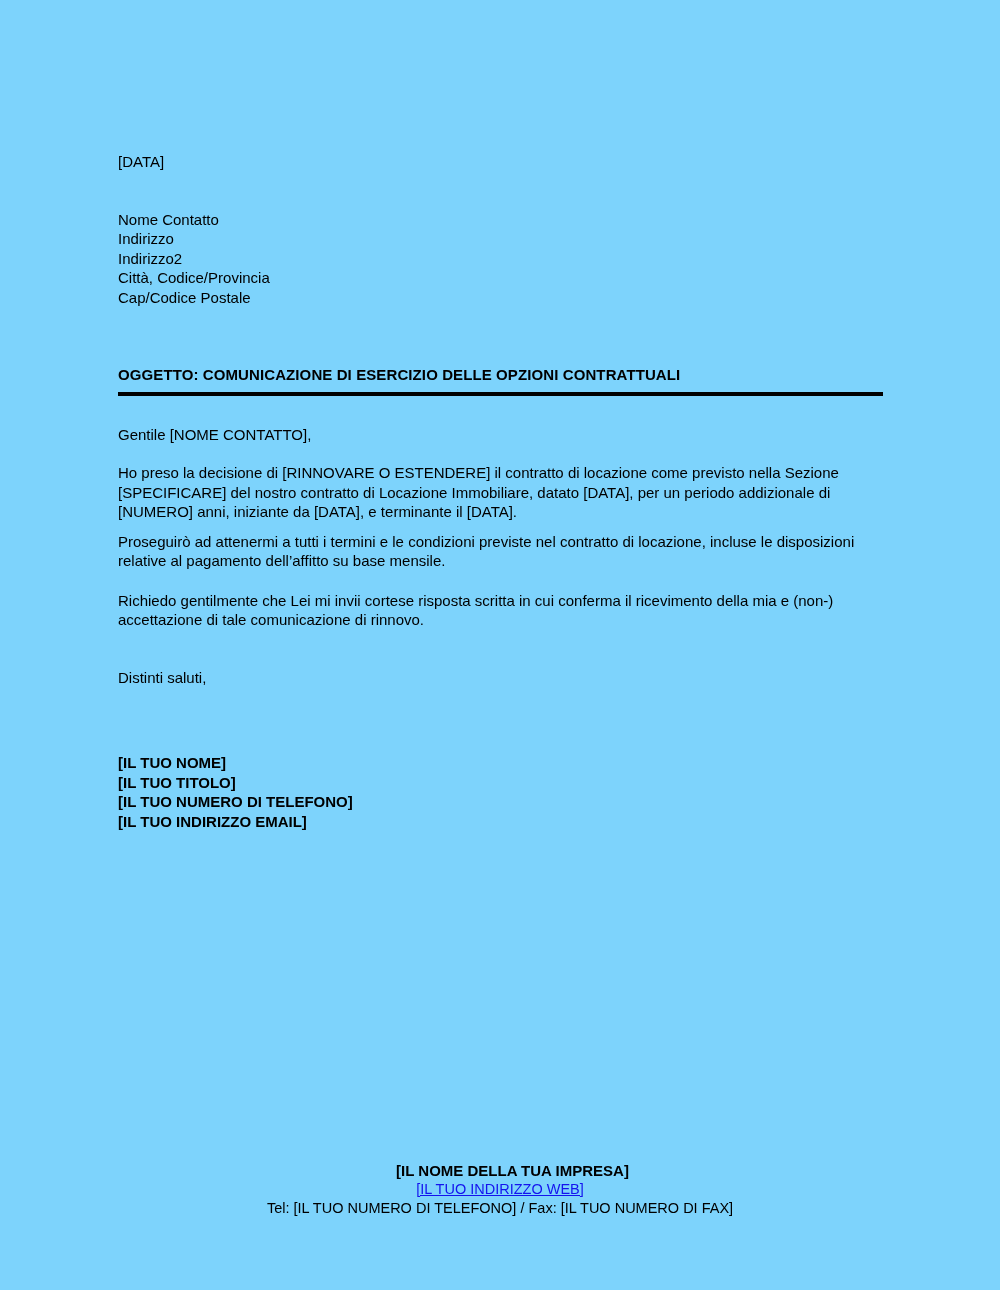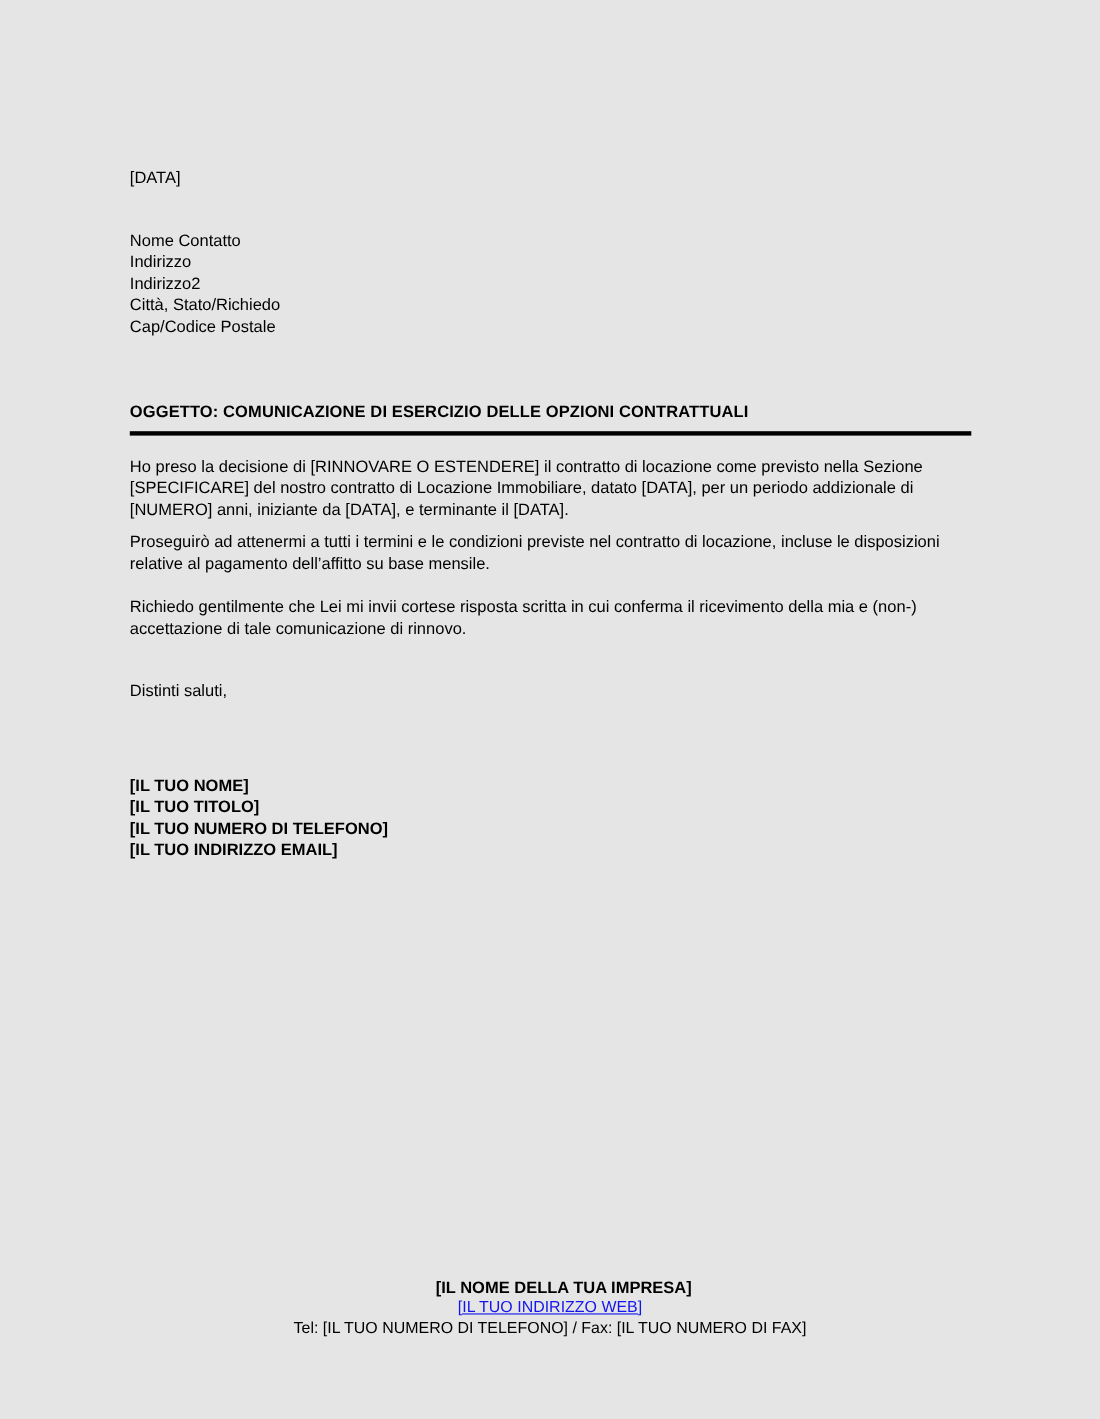--- a/index.html
+++ b/index.html
@@ -10,21 +10,21 @@
     position: relative;
     font-family: "Liberation Sans", "DejaVu Sans", sans-serif;
     color: #000000;
     font-size: 15px;
     line-height: 19.5px;
   }
   .page {
     position: relative;
     width: 1000px;
     height: 1290px;
-    background: #e5e5e5;
+    background: #7dd3fc;
     overflow: hidden;
   }
   .content {
     position: absolute;
     left: 118px;
     top: 152px;
     width: 765px;
   }
   .date-line { margin-bottom: 38px; }
   .recipient-block { margin-bottom: 58px; }
@@ -63,27 +63,28 @@
 
 <div class="page">
   <div class="content">
 
     <div class="date-line">[DATA]</div>
 
     <div class="recipient-block">
       <div>Nome Contatto</div>
       <div>Indirizzo</div>
       <div>Indirizzo2</div>
-      <div>Città, Stato/Richiedo</div>
+      <div>Città, Codice/Provincia</div>
       <div>Cap/Codice Postale</div>
     </div>
 
     <div class="subject-line">OGGETTO: COMUNICAZIONE DI ESERCIZIO DELLE OPZIONI CONTRATTUALI</div>
     <div class="subject-rule"></div>
 
+    <div class="salutation">Gentile [NOME CONTATTO],</div>
 
     <p class="body-paragraph">Ho preso la decisione di [RINNOVARE O ESTENDERE] il contratto di locazione come previsto nella Sezione [SPECIFICARE] del nostro contratto di Locazione Immobiliare, datato [DATA], per un periodo addizionale di [NUMERO] anni, iniziante da [DATA], e terminante il [DATA].</p>
 
     <p class="body-paragraph" style="margin-top: 10px;">Proseguirò ad attenermi a tutti i termini e le condizioni previste nel contratto di locazione, incluse le disposizioni relative al pagamento dell’affitto su base mensile.</p>
 
     <p class="body-paragraph" style="margin-top: 20px;">Richiedo gentilmente che Lei mi invii cortese risposta scritta in cui conferma il ricevimento della mia e (non-) accettazione di tale comunicazione di rinnovo.</p>
 
     <div class="closing">Distinti saluti,</div>
 
     <div class="signature-block">

